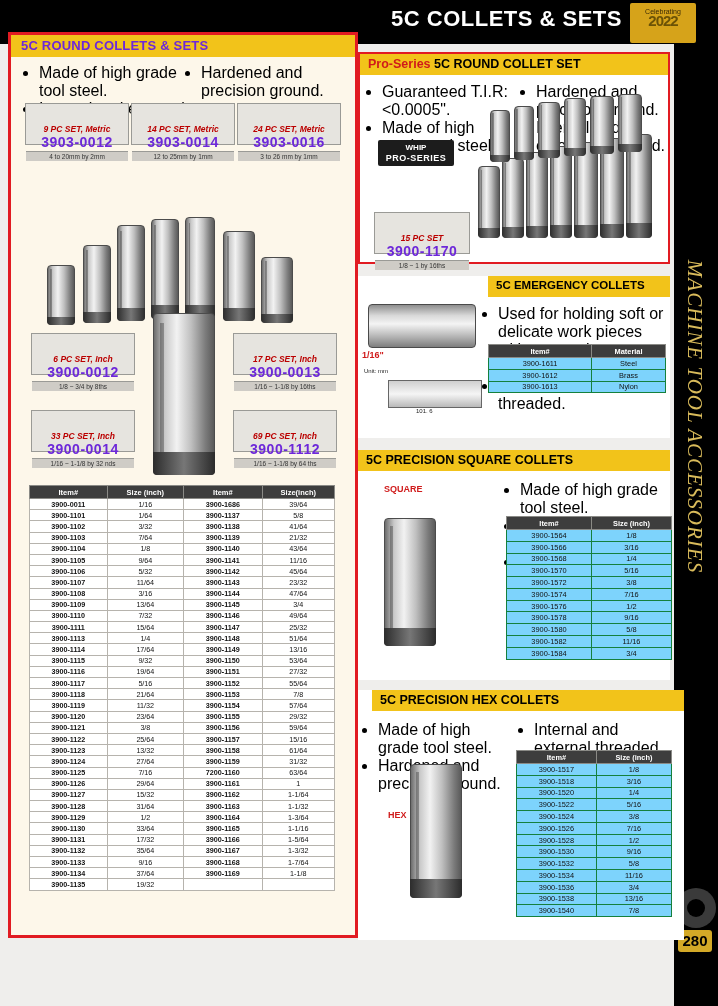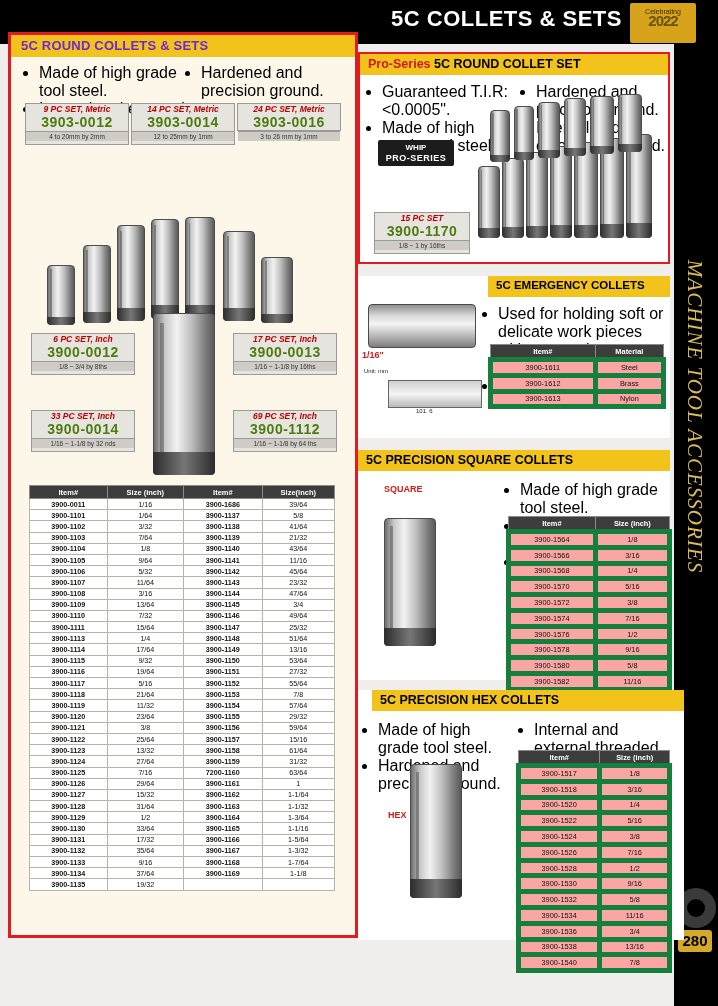--- a/index.html
+++ b/index.html
@@ -64,22 +64,22 @@
     letter-spacing:.2px;
   }
   .yellow-bar .txt .red{color:#6d28d9;text-align:center;}
   ul.b{margin:3px 0 0 14px;padding:0;list-style:disc;}
 
   
   .specbox{
     position:absolute;background:#e6e4df;border:1px solid #9a9a96;
     text-align:center;box-sizing:border-box;
   }
-  .specbox .t1{font-size:8.5px;font-weight:bold;color:#b00;padding-top:0;font-style:italic;}
-  .specbox .t2{font-size:14px;font-weight:bold;color:#4d7c0f;letter-spacing:.5px;font-family:"Liberation Sans",sans-serif;}
+  .specbox .t1{font-size:8.5px;font-weight:bold;color:#b00;padding-top:20px;font-style:italic;}
+  .specbox .t2{font-size:14px;font-weight:bold;color:#6d28d9;letter-spacing:.5px;font-family:"Liberation Sans",sans-serif;}
   .specbox .t3{
     font-size:6.5px;color:#333;background:#cfccc6;border-top:1px solid #9a9a96;
     padding:1px 0 1px 0;margin-top:1px;
   }
 
   
   .collet{position:absolute;border-radius:3px;}
   .collet .body{
     width:100%;height:100%;border-radius:4px;
     background:linear-gradient(to right,#6d6d6d 0%,#c9c9c9 18%,#f2f2f2 38%,#bfbfbf 62%,#7b7b7b 86%,#5a5a5a 100%);
@@ -124,21 +124,21 @@
   }
 
   table.small{
     border-collapse:collapse;font-size:7.4px;width:100%;
   }
   table.small th{
     background:#3d3d3d;color:#fff;font-weight:bold;border:1px solid #8a8a86;padding:1.5px 0;
     font-size:7.4px;
   }
   table.small td{
-    border:5px solid #15803d;padding:0.9px 2px;text-align:center;color:#111;background:#fca5a5;
+    border:1px solid #15803d;padding:0.9px 2px;text-align:center;color:#111;background:#7dd3fc;
   }
 
   .redlabel{color:#d01b1b;font-size:9px;font-weight:bold;}
 
   .whip{
     background:#1c1c1c;color:#fff;text-align:center;border-radius:2px;
     font-size:8px;font-weight:bold;line-height:10px;padding:3px 0;
   }
   .whip .p{color:#fff;font-size:9px;letter-spacing:.5px;}
 
@@ -188,21 +188,21 @@
     <div class="specbox" style="left:14px;top:68px;width:104px;height:42px;">
       <div class="t1">9 PC SET, Metric</div>
       <div class="t2">3903-0012</div>
       <div class="t3">4 to 20mm by 2mm</div>
     </div>
     <div class="specbox" style="left:120px;top:68px;width:104px;height:42px;">
       <div class="t1">14 PC SET, Metric</div>
       <div class="t2">3903-0014</div>
       <div class="t3">12 to 25mm by 1mm</div>
     </div>
-    <div class="specbox" style="left:226px;top:68px;width:104px;height:28px;">
+    <div class="specbox" style="left:226px;top:68px;width:104px;height:42px;">
       <div class="t1">24 PC SET, Metric</div>
       <div class="t2">3903-0016</div>
       <div class="t3">3 to 26 mm by 1mm</div>
     </div>
 
     <div class="collet" style="left:36px;top:230px;width:28px;height:60px;">
       <div class="body">
           <div class="groove"></div>
         </div>
         <div class="cap"></div>

